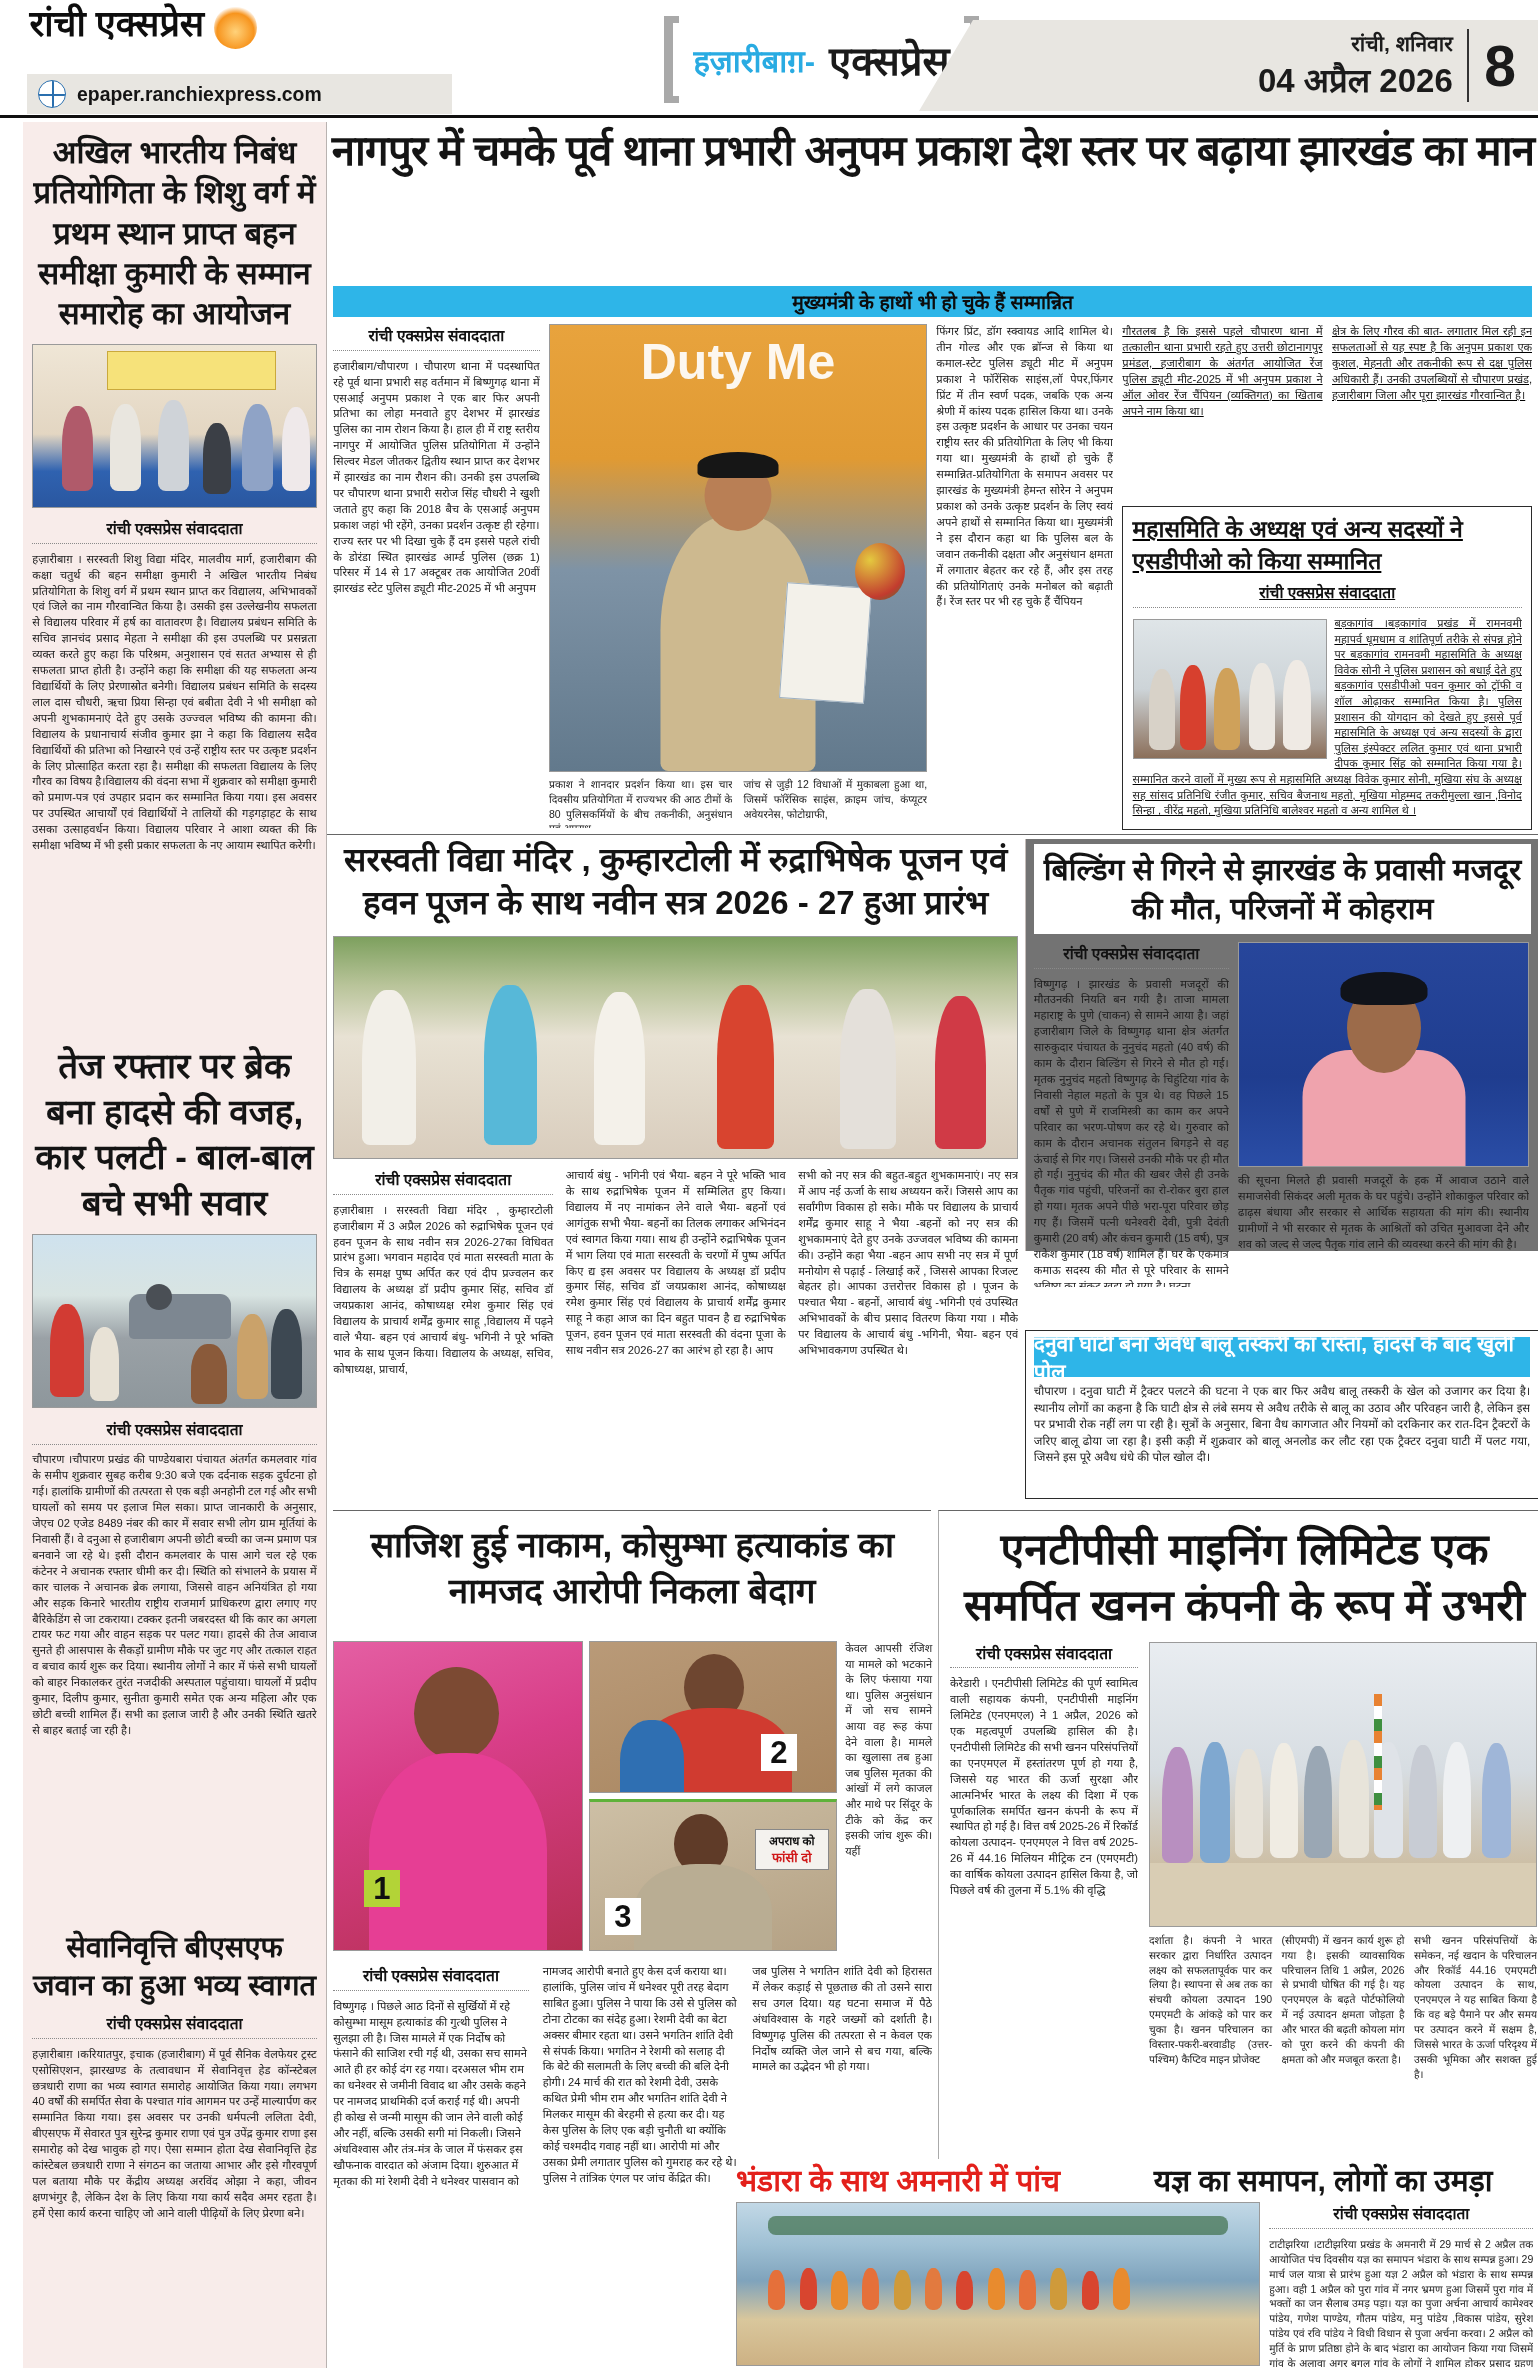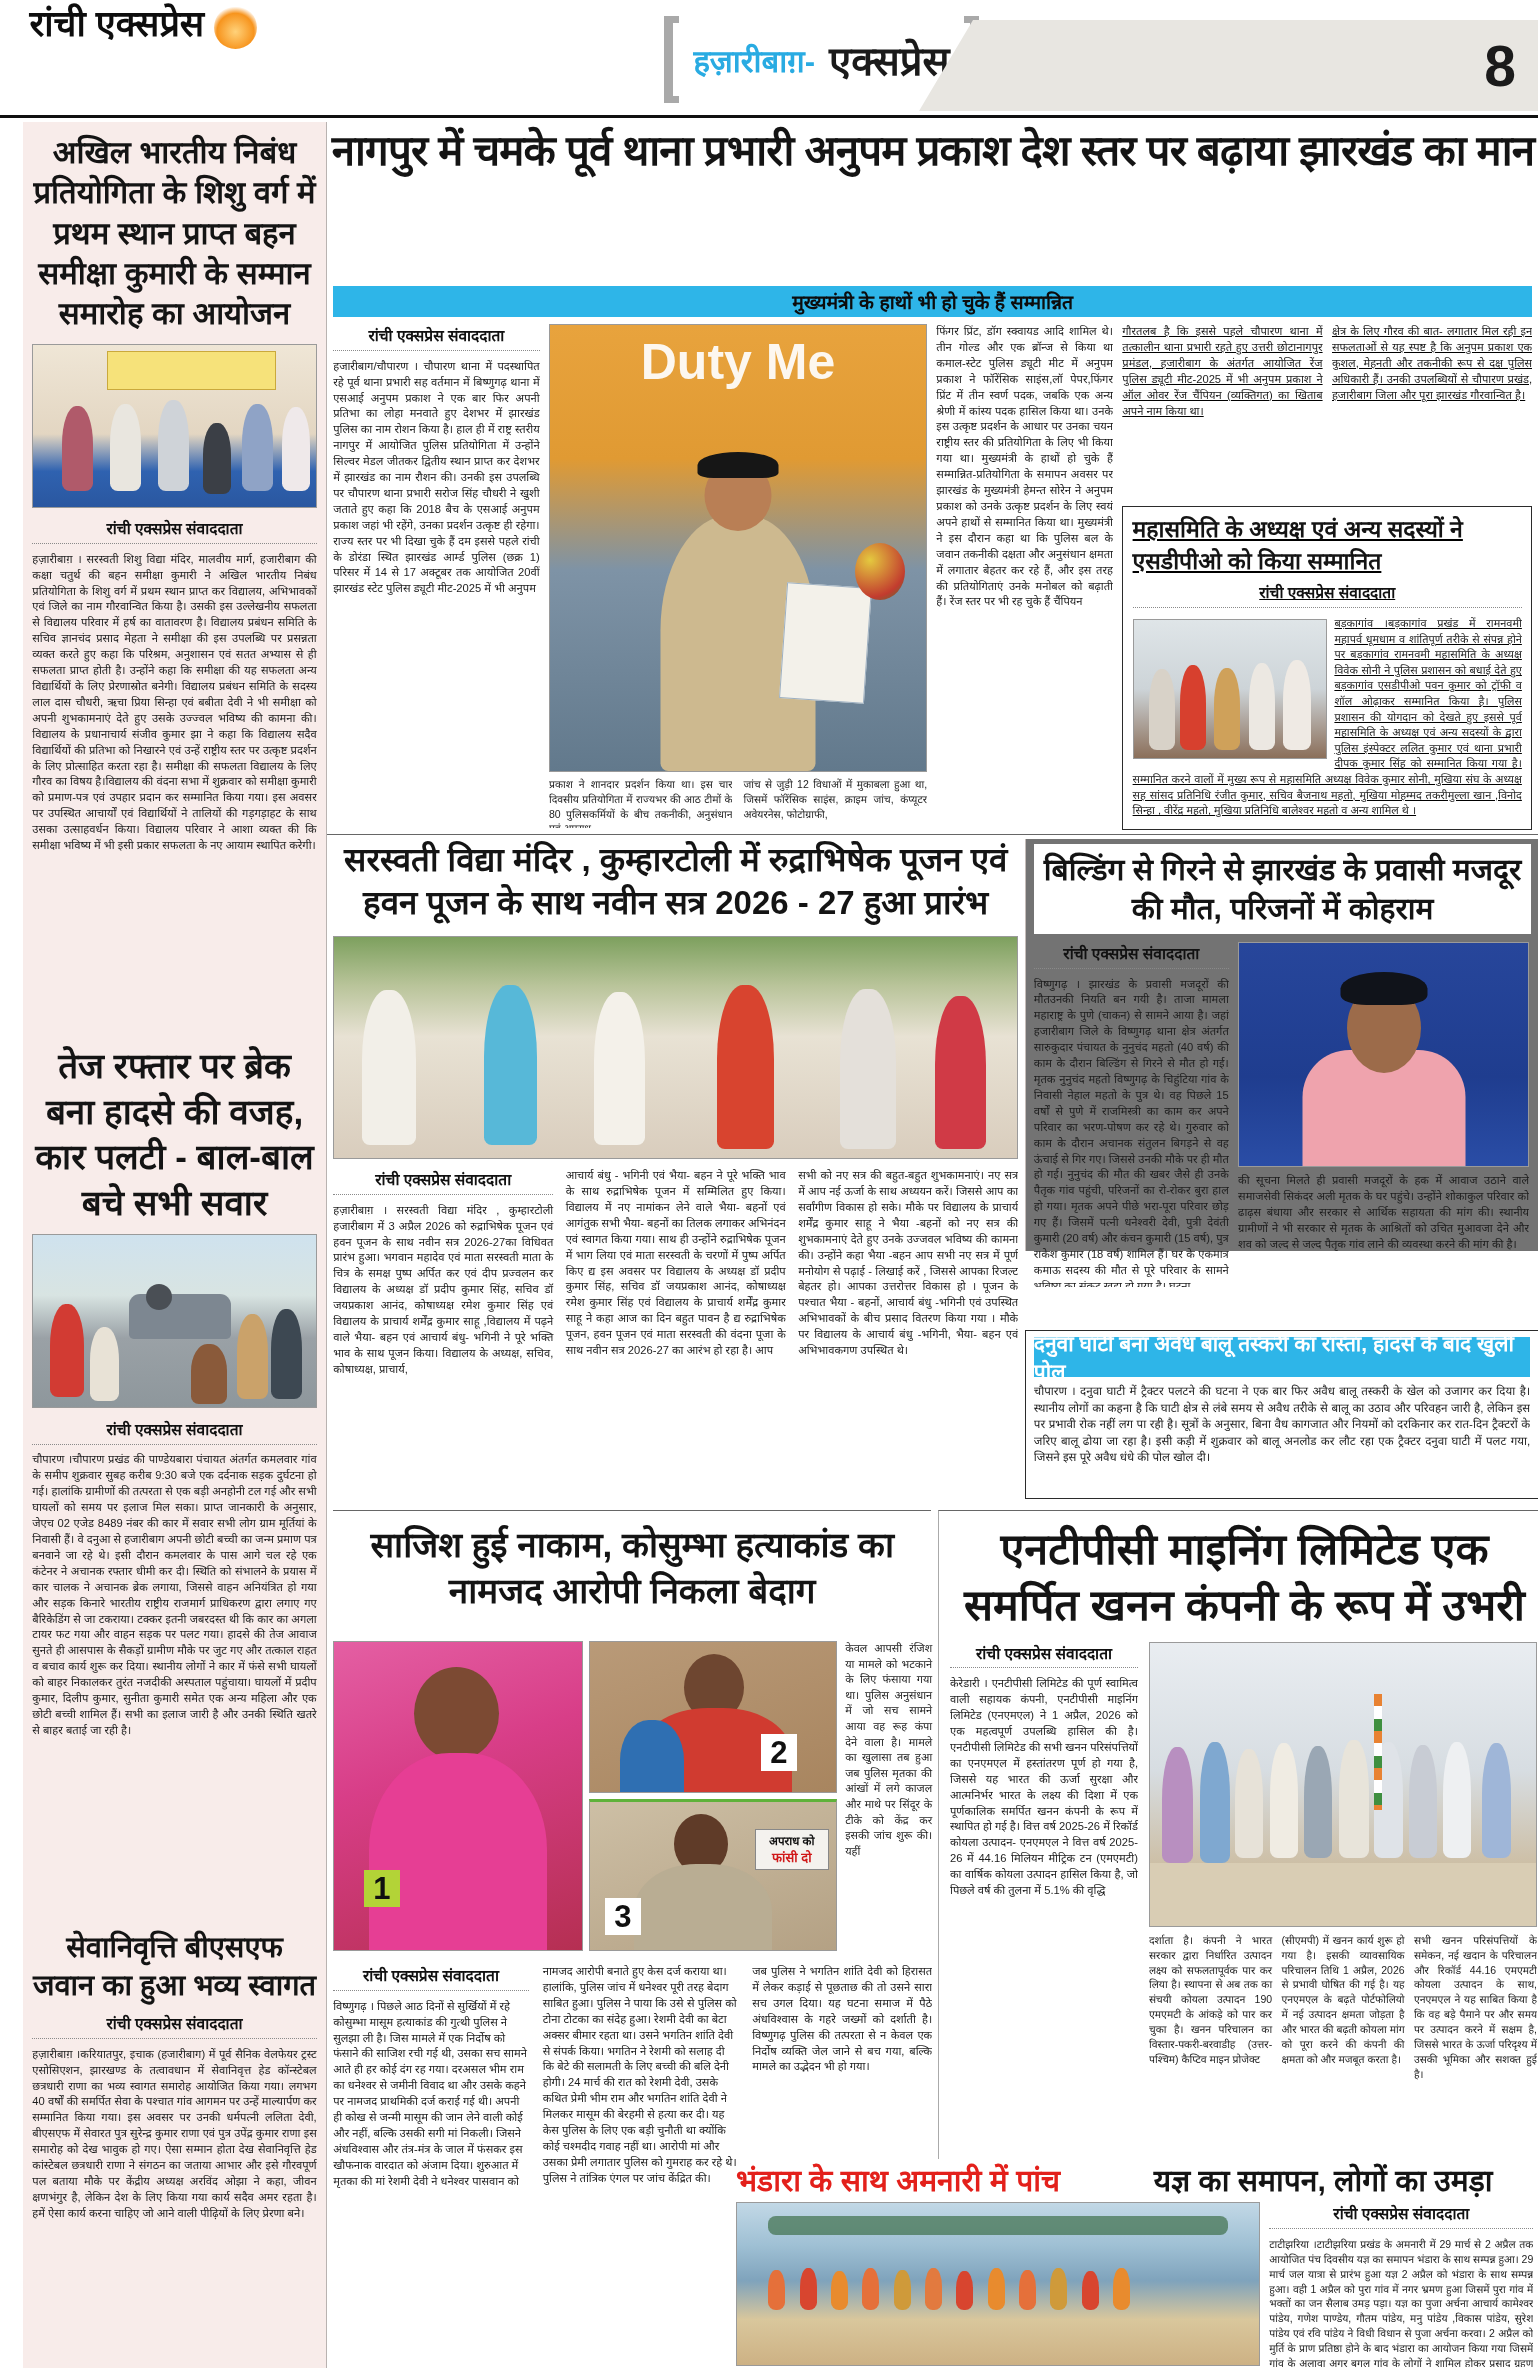--- a/index.html
+++ b/index.html
@@ -115,27 +115,35 @@
 </head>
 <body>
 
 <div id="page">
 
   <div id="header">
     <div class="logo-wrap">
       <div class="sun"></div>
       <div class="logo-title">रांची एक्सप्रेस</div>
     </div>
+    <div class="epaper-bar">
+      <div class="globe"></div>
+      <span class="epaper-url">epaper.ranchiexpress.com</span>
+    </div>
     <div class="edition-wrap">
       <div class="bracket l"></div>
       <span class="edition-accent">हज़ारीबाग़-</span>
       <span class="edition-rest">एक्सप्रेस</span>
       <div class="bracket r"></div>
     </div>
     <div class="date-plate">
+      <div class="date-texts">
+        <div class="dateline">रांची, शनिवार</div>
+        <div class="date-big">04 अप्रैल 2026</div>
+      </div>
       <div class="page-num">8</div>
     </div>
   </div>
 
   <div id="sidebar">
     <div class="art-headline sb-headline1">अखिल भारतीय निबंध प्रतियोगिता के शिशु वर्ग में प्रथम स्थान प्राप्त बहन समीक्षा कुमारी के सम्मान समारोह का आयोजन</div>
     <div class="photo" style="margin:9.3px 0; height:164px; background:linear-gradient(180deg,#efe6d6 0%,#e3d6c2 55%,#2f62b0 78%,#2a57a0 100%);">
       <div style="position:absolute; left:26%; top:4%; width:60%; height:24%; background:#f6e27a; border:0.8px solid #caa93c;"></div>
       <div class="fig" style="left:10%; bottom:10%; width:31px; height:85px; background:#b05a6a;"></div>
       <div class="fig" style="left:27%; bottom:10%; width:31px; height:87px; background:#e9e6df;"></div>

